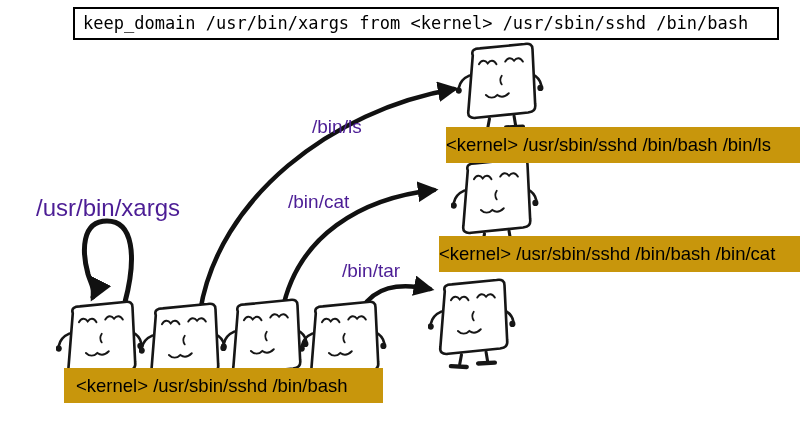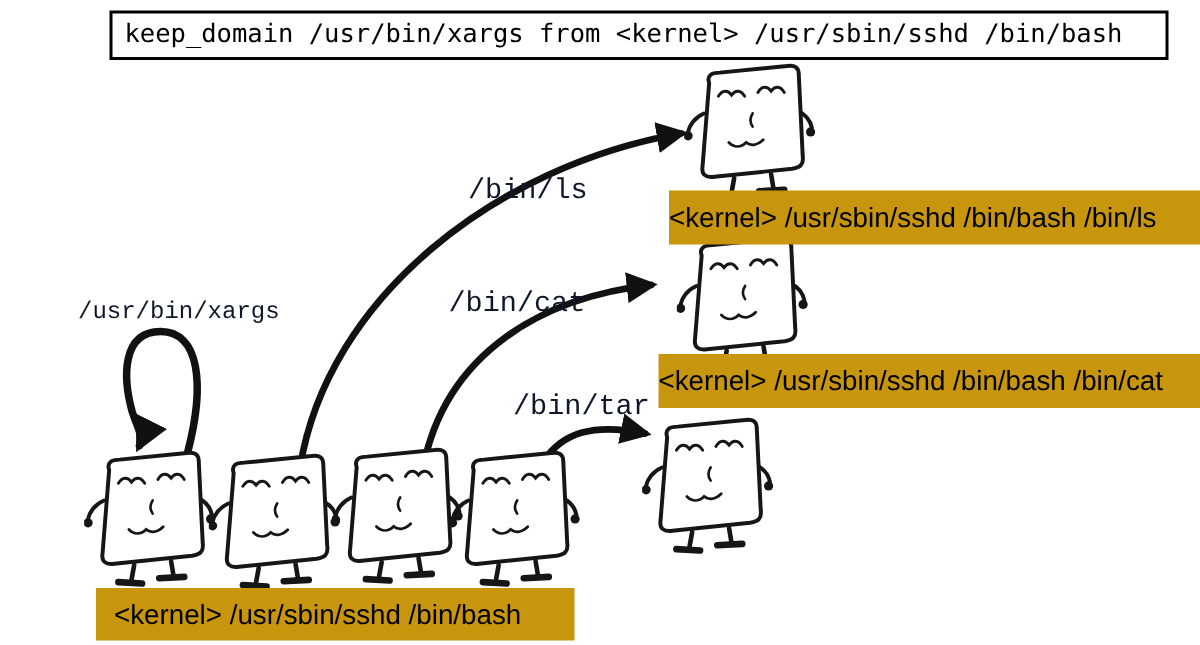--- a/index.html
+++ b/index.html
@@ -9,21 +9,21 @@
   }
   .abs{position:absolute;}
   #title-box{
     left:41px;top:7px;width:694px;height:29px;
     border:2px solid #000;background:#fff;
     font-family:"DejaVu Sans Mono","Liberation Mono",monospace;
     font-size:17px;line-height:29px;padding-left:8px;
     white-space:nowrap;overflow:hidden;
   }
   .arrow-label{
-    font-size:19px;line-height:22px;white-space:nowrap;color:#0f172a;font-family:Liberation Mono, monospace;
+    font-size:19px;line-height:22px;white-space:nowrap;color:#4c1d95;
   }
   .domain-label{
     background:var(--domain-label-bg,#C8960C);
     color:var(--text,#000);
     font-size:18.5px;line-height:36px;height:36px;
     padding-left:0;white-space:nowrap;overflow:hidden;
   }
   #domain-label-source{height:35px;line-height:35px;padding-left:12px;}
   svg{display:block;}
   #arrow-layer{left:0;top:0;pointer-events:none;}
@@ -65,23 +65,23 @@
       <marker id="ah" markerWidth="5" markerHeight="4.6" refX="3.6" refY="2.3" orient="auto" markerUnits="strokeWidth">
         <path d="M0,0 L4.6,2.3 L0,4.6 Z" fill="#111111"></path>
       </marker>
     </defs>
     <path d="M93,302 C105,256 101,221 75,221 C49,221 50,252 56,274 C59,284 64,291 61,297" fill="none" stroke="#111111" stroke-width="5" stroke-linecap="round" marker-end="url(#ah)"></path>
     <path d="M168,312 C186,198 300,110 422,89" fill="none" stroke="#111111" stroke-width="4.5" stroke-linecap="round" marker-end="url(#ah)"></path>
     <path d="M250,312 C265,235 330,198 402,190" fill="none" stroke="#111111" stroke-width="4.5" stroke-linecap="round" marker-end="url(#ah)"></path>
     <path d="M330,308 C343,288 364,282 398,289" fill="none" stroke="#111111" stroke-width="4.5" stroke-linecap="round" marker-end="url(#ah)"></path>
   </svg>
 
-  <div class="abs arrow-label" style="left:20px;top:197px;font-size:16px">/usr/bin/xargs</div>
+  <div class="abs arrow-label" style="left:4px;top:197px;font-size:24px">/usr/bin/xargs</div>
   <div class="abs arrow-label" style="left:280px;top:116px">/bin/ls</div>
-  <div class="abs arrow-label" style="left:267px;top:191px">/bin/cat</div>
+  <div class="abs arrow-label" style="left:256px;top:191px">/bin/cat</div>
   <div class="abs arrow-label" style="left:310px;top:260px">/bin/tar</div>
 
   <svg class="abs char" style="left:24px;top:295px" width="88" height="101" viewBox="0 0 100 115">
       <use href="#guy"></use>
     </svg>
   <svg class="abs char" style="left:107px;top:297px" width="88" height="101" viewBox="0 0 100 115">
       <use href="#guy"></use>
     </svg>
   <svg class="abs char" style="left:189px;top:293px" width="88" height="101" viewBox="0 0 100 115">
       <use href="#guy"></use>
@@ -95,15 +95,15 @@
     </svg>
   <svg class="abs char" style="left:419px;top:152px" width="88" height="101" viewBox="0 0 100 115">
       <use href="#guy"></use>
     </svg>
   <svg class="abs char" style="left:396px;top:273px" width="88" height="101" viewBox="0 0 100 115">
       <use href="#guy"></use>
     </svg>
 
   <div class="abs domain-label" id="domain-label-ls" style="left:414px;top:127px;width:368px">&lt;kernel&gt; /usr/sbin/sshd /bin/bash /bin/ls</div>
   <div class="abs domain-label" id="domain-label-cat" style="left:407px;top:236px;width:379px">&lt;kernel&gt; /usr/sbin/sshd /bin/bash /bin/cat</div>
-  <div class="abs domain-label" id="domain-label-source" style="left:32px;top:392px;width:307px">&lt;kernel&gt; /usr/sbin/sshd /bin/bash</div>
+  <div class="abs domain-label" id="domain-label-source" style="left:32px;top:368px;width:307px">&lt;kernel&gt; /usr/sbin/sshd /bin/bash</div>
 
 </div>
 
 </body></html>

